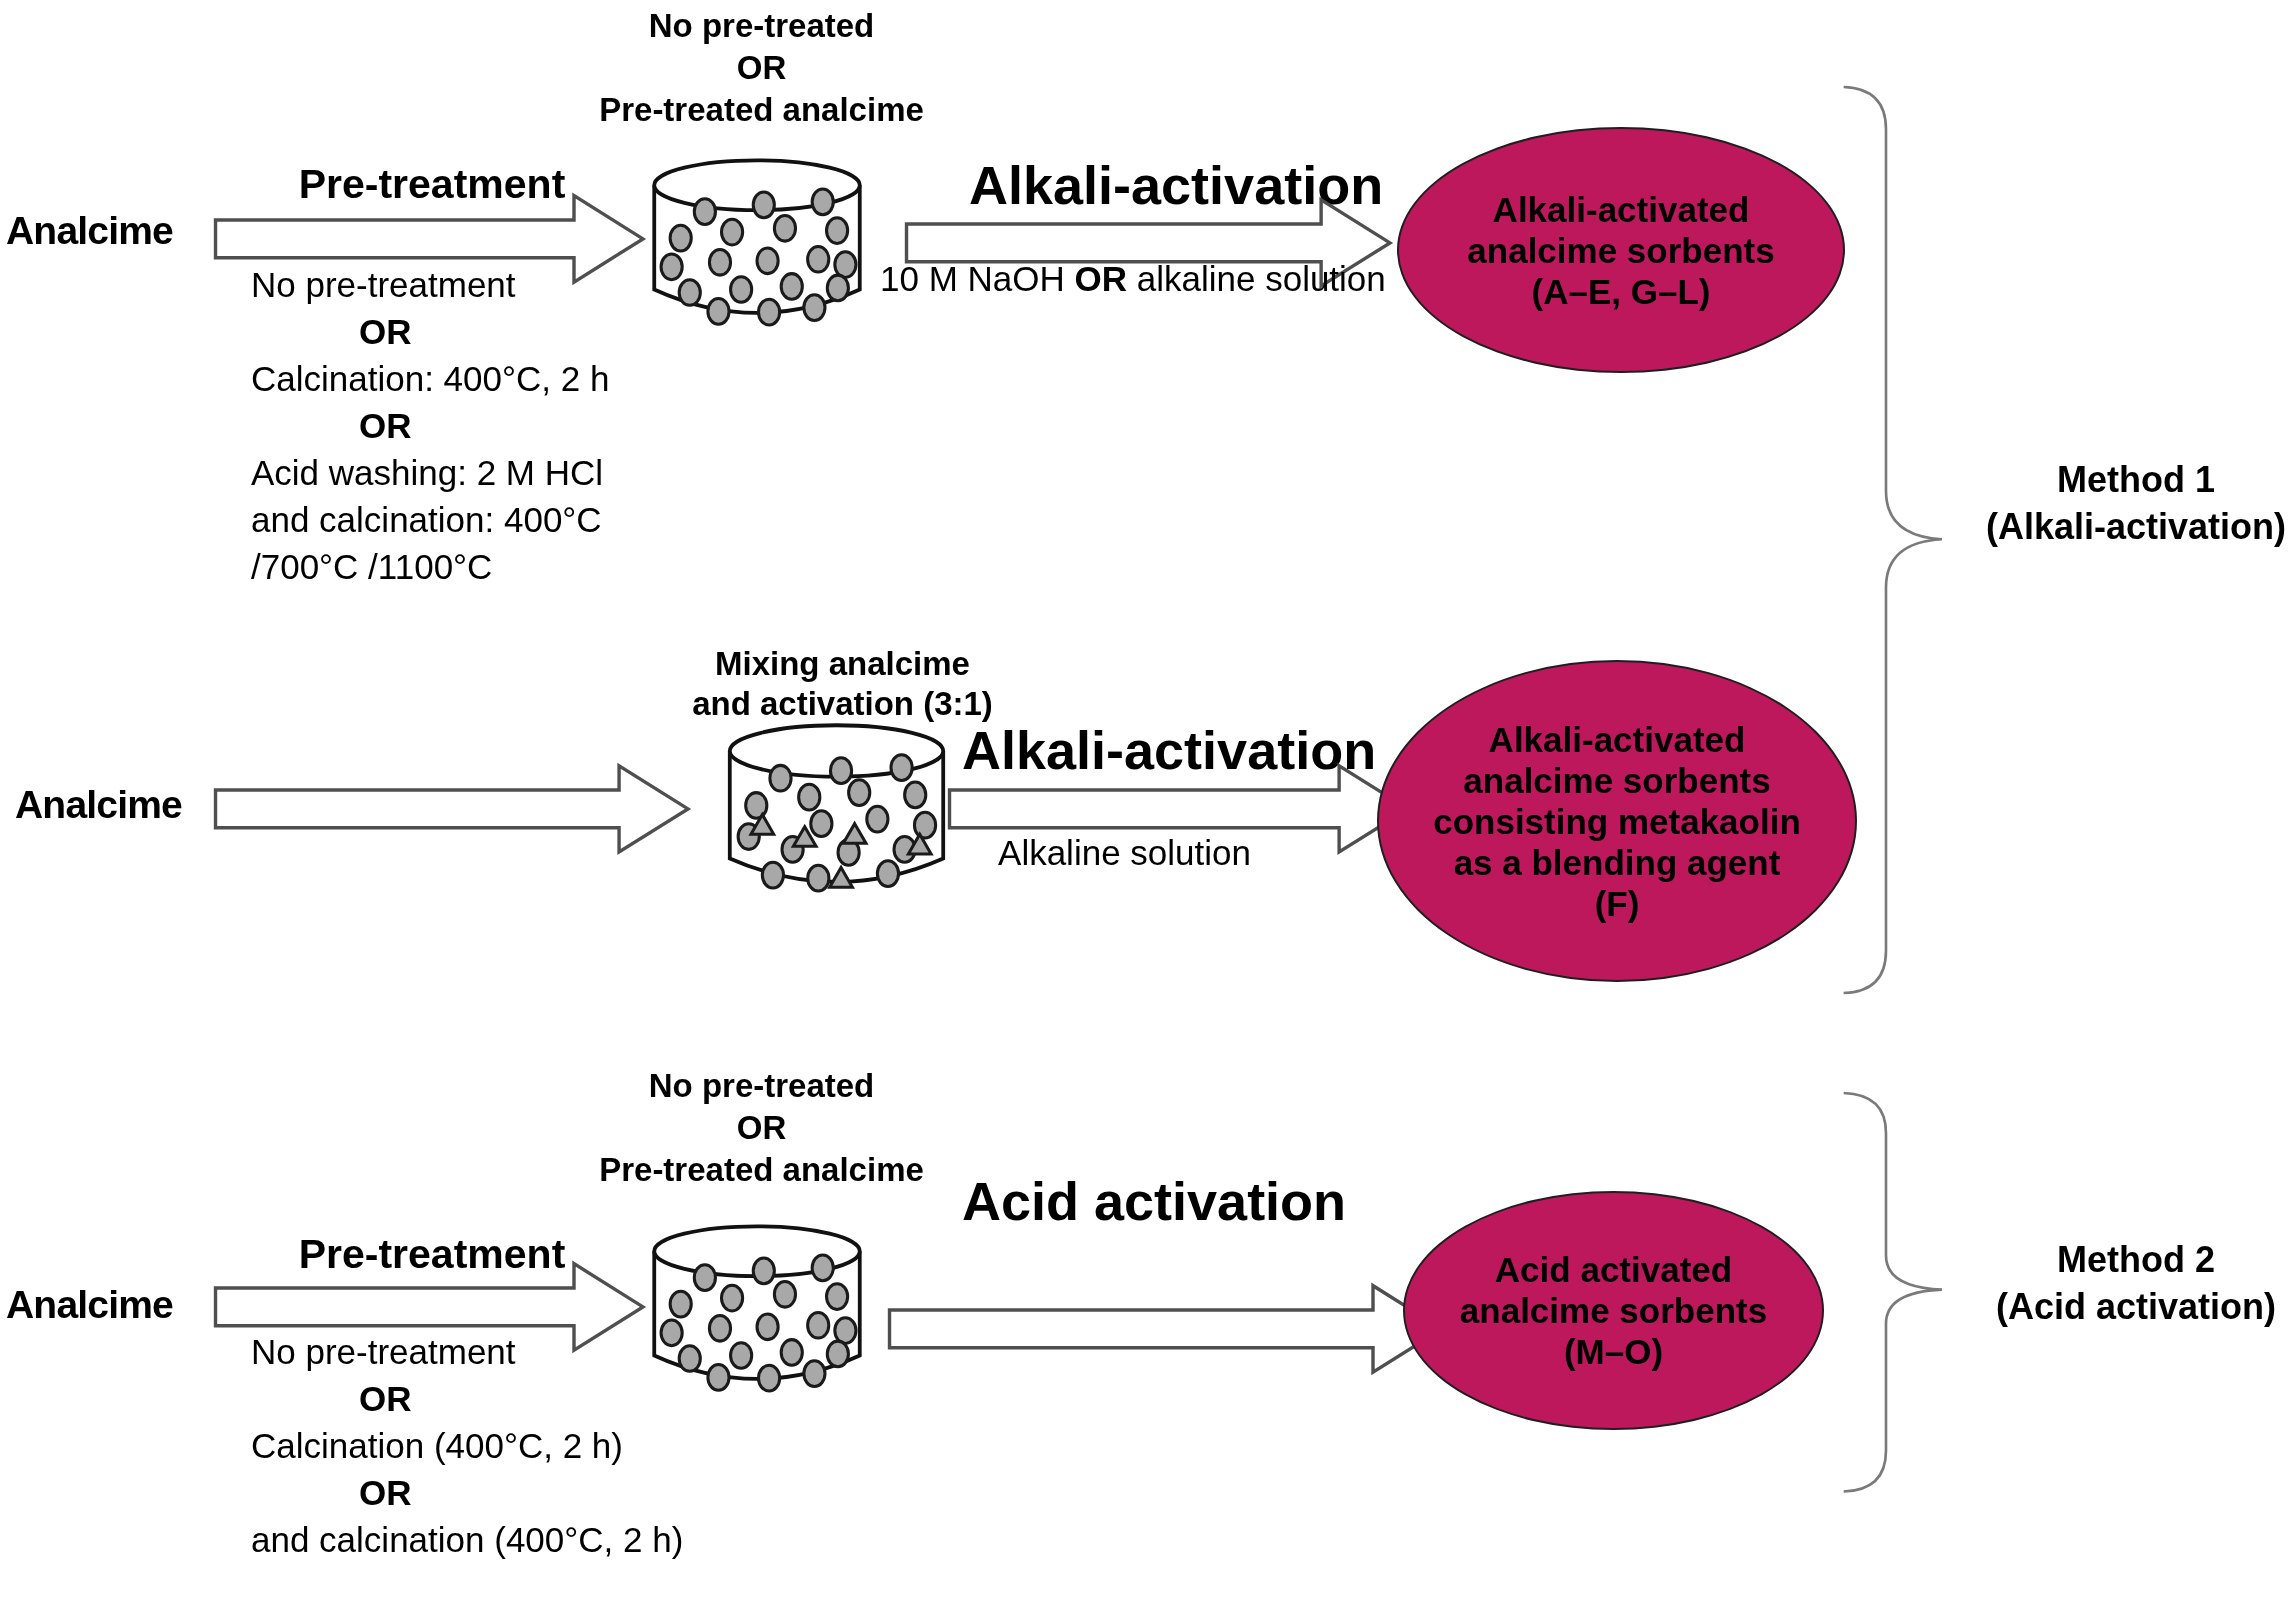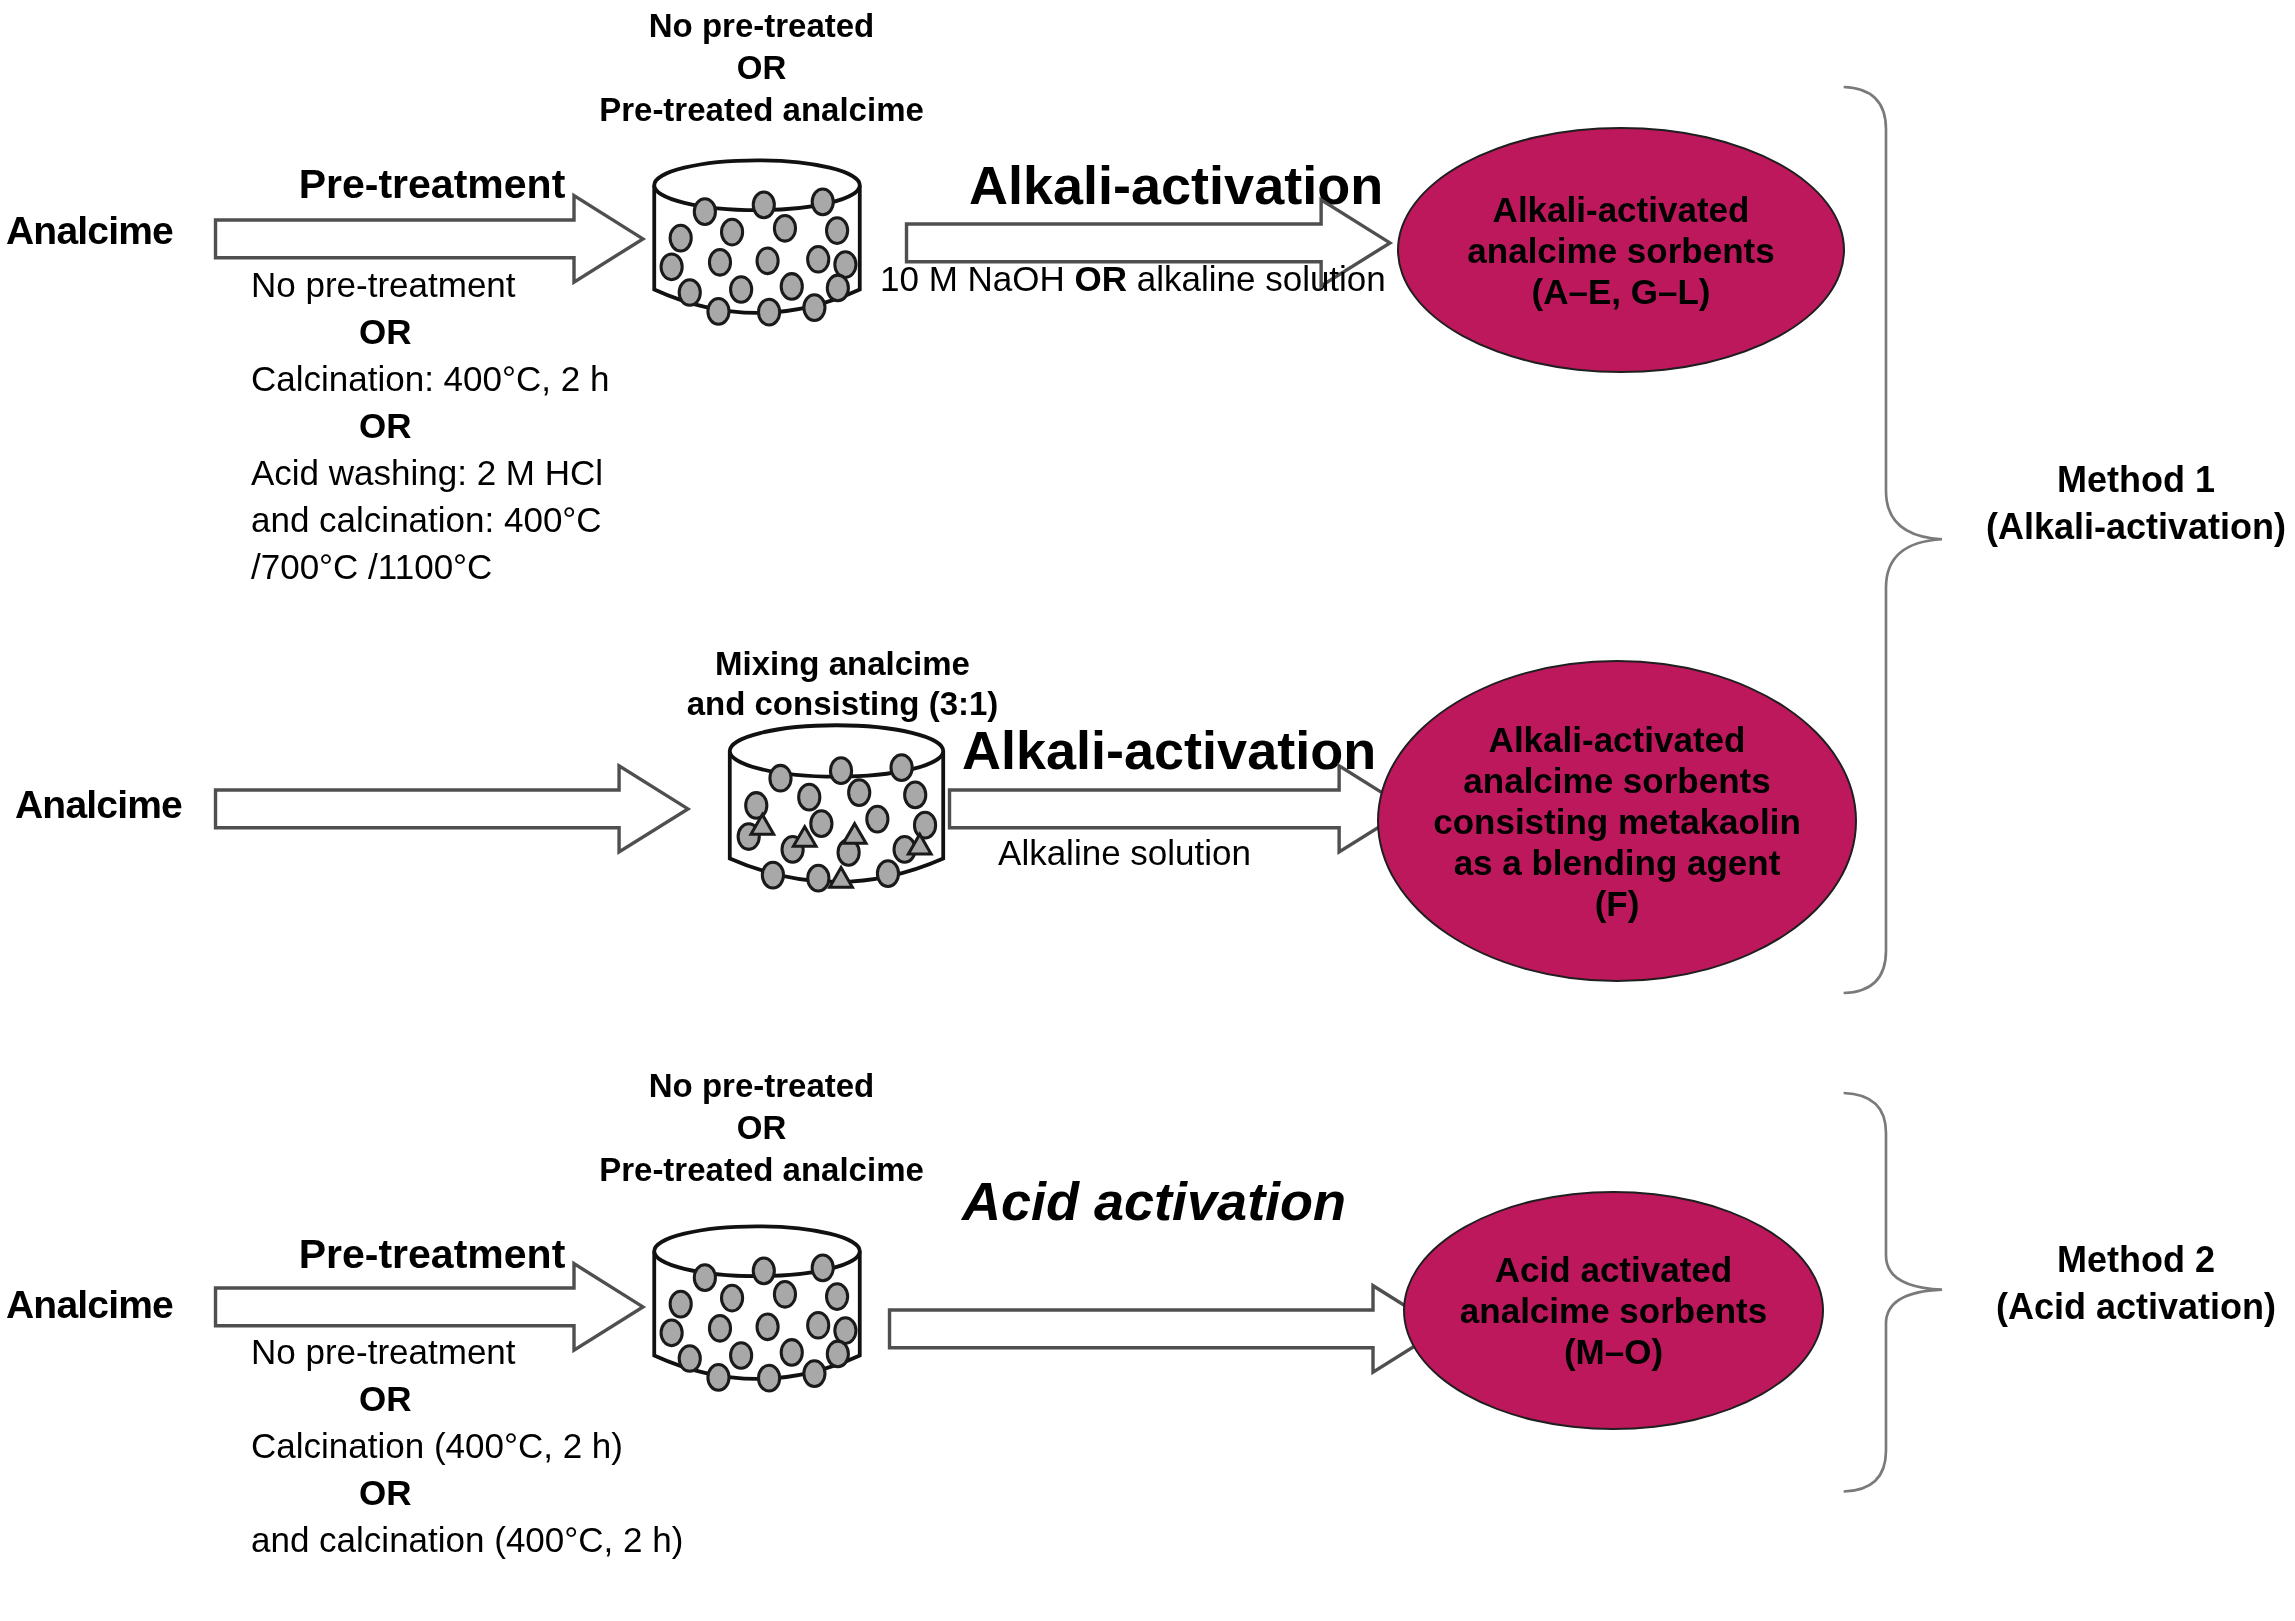--- a/index.html
+++ b/index.html
@@ -118,21 +118,21 @@
   </div>
 
   <div class="abs src" style="left:15px;top:783px;width:206px;">Analcime</div>
 
   <svg class="abs" style="left:214px;top:761px;" width="477" height="95" viewBox="0 0 630 125">
     <polygon points="2,38 535,38 535,6 626,63 535,120 535,88 2,88" fill="#ffffff" stroke="#4f4f4f" stroke-width="4.5"></polygon>
   </svg>
 
   <div class="abs vessel-label" style="left:672px;top:644px;width:341px;">
     <div>Mixing analcime</div>
-    <div>and consisting (3:1)</div>
+    <div>and activation (3:1)</div>
   </div>
 
   <svg class="abs" style="left:726px;top:719px;" width="221" height="176" viewBox="0 0 292 232">
     <path d="M 5,42 L 5,184 Q 146,246 287,184 L 287,42" fill="#ffffff" stroke="#111111" stroke-width="5"></path>
     <ellipse cx="146" cy="42" rx="141" ry="34" fill="#ffffff" stroke="#111111" stroke-width="5"></ellipse>
     <g fill="#a8a8a8" stroke="#1a1a1a" stroke-width="4">
       <ellipse cx="72" cy="78" rx="14" ry="17"></ellipse>
         <ellipse cx="152" cy="68" rx="14" ry="17"></ellipse>
         <ellipse cx="232" cy="64" rx="14" ry="17"></ellipse>
       <ellipse cx="40" cy="114" rx="14" ry="17"></ellipse>
@@ -206,21 +206,21 @@
       <ellipse cx="52" cy="182" rx="14" ry="17"></ellipse>
         <ellipse cx="120" cy="178" rx="14" ry="17"></ellipse>
         <ellipse cx="187" cy="174" rx="14" ry="17"></ellipse>
         <ellipse cx="248" cy="176" rx="14" ry="17"></ellipse>
       <ellipse cx="90" cy="207" rx="14" ry="17"></ellipse>
         <ellipse cx="157" cy="208" rx="14" ry="17"></ellipse>
         <ellipse cx="217" cy="202" rx="14" ry="17"></ellipse>
     </g>
   </svg>
 
-  <div class="abs activ-label" style="left:962px;top:1170px;width:356px;font-style:italic;">Acid activation</div>
+  <div class="abs activ-label" style="left:962px;top:1170px;width:356px;">Acid activation</div>
 
   <svg class="abs" style="left:888px;top:1281px;" width="557" height="95" viewBox="0 0 735 125">
     <polygon points="2,38 640,38 640,6 731,63 640,120 640,88 2,88" fill="#ffffff" stroke="#4f4f4f" stroke-width="4.5"></polygon>
   </svg>
 
   <div class="abs opts" style="left:251px;top:1328px;width:470px;">
     <div>No pre-treatment</div>
     <div class="or">OR</div>
     <div>Calcination (400°C, 2 h)</div>
     <div class="or">OR</div>

